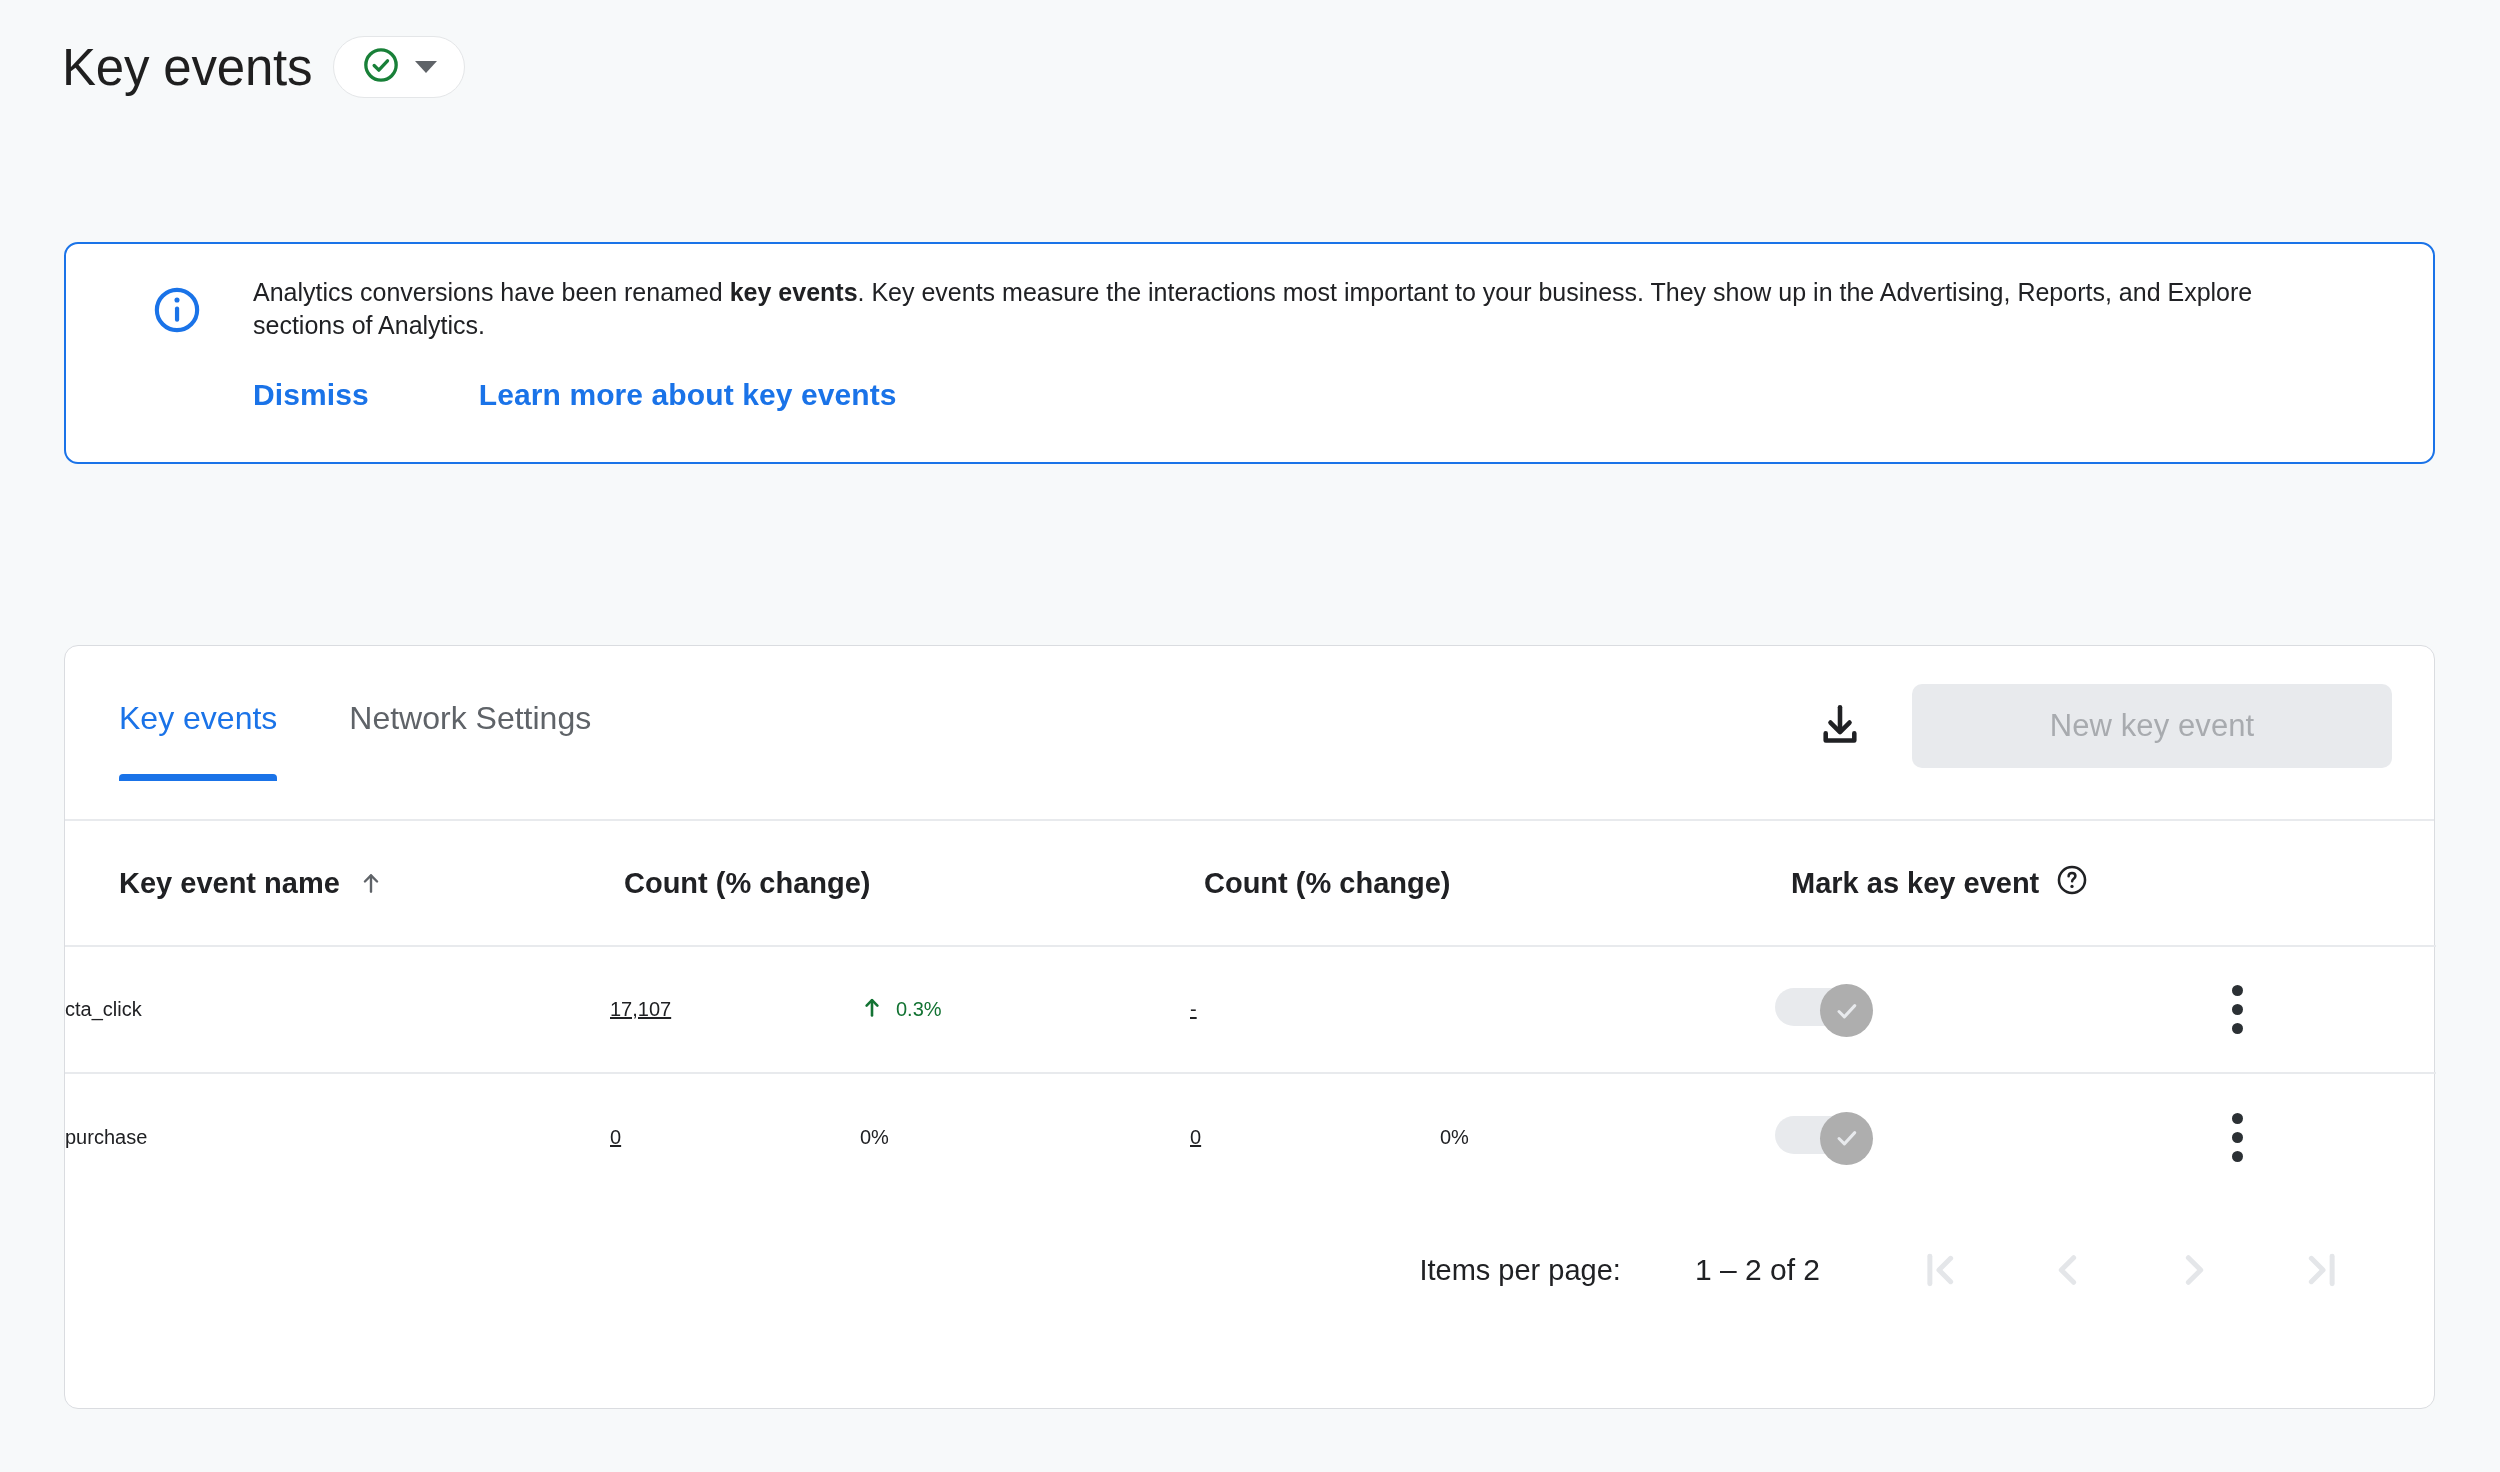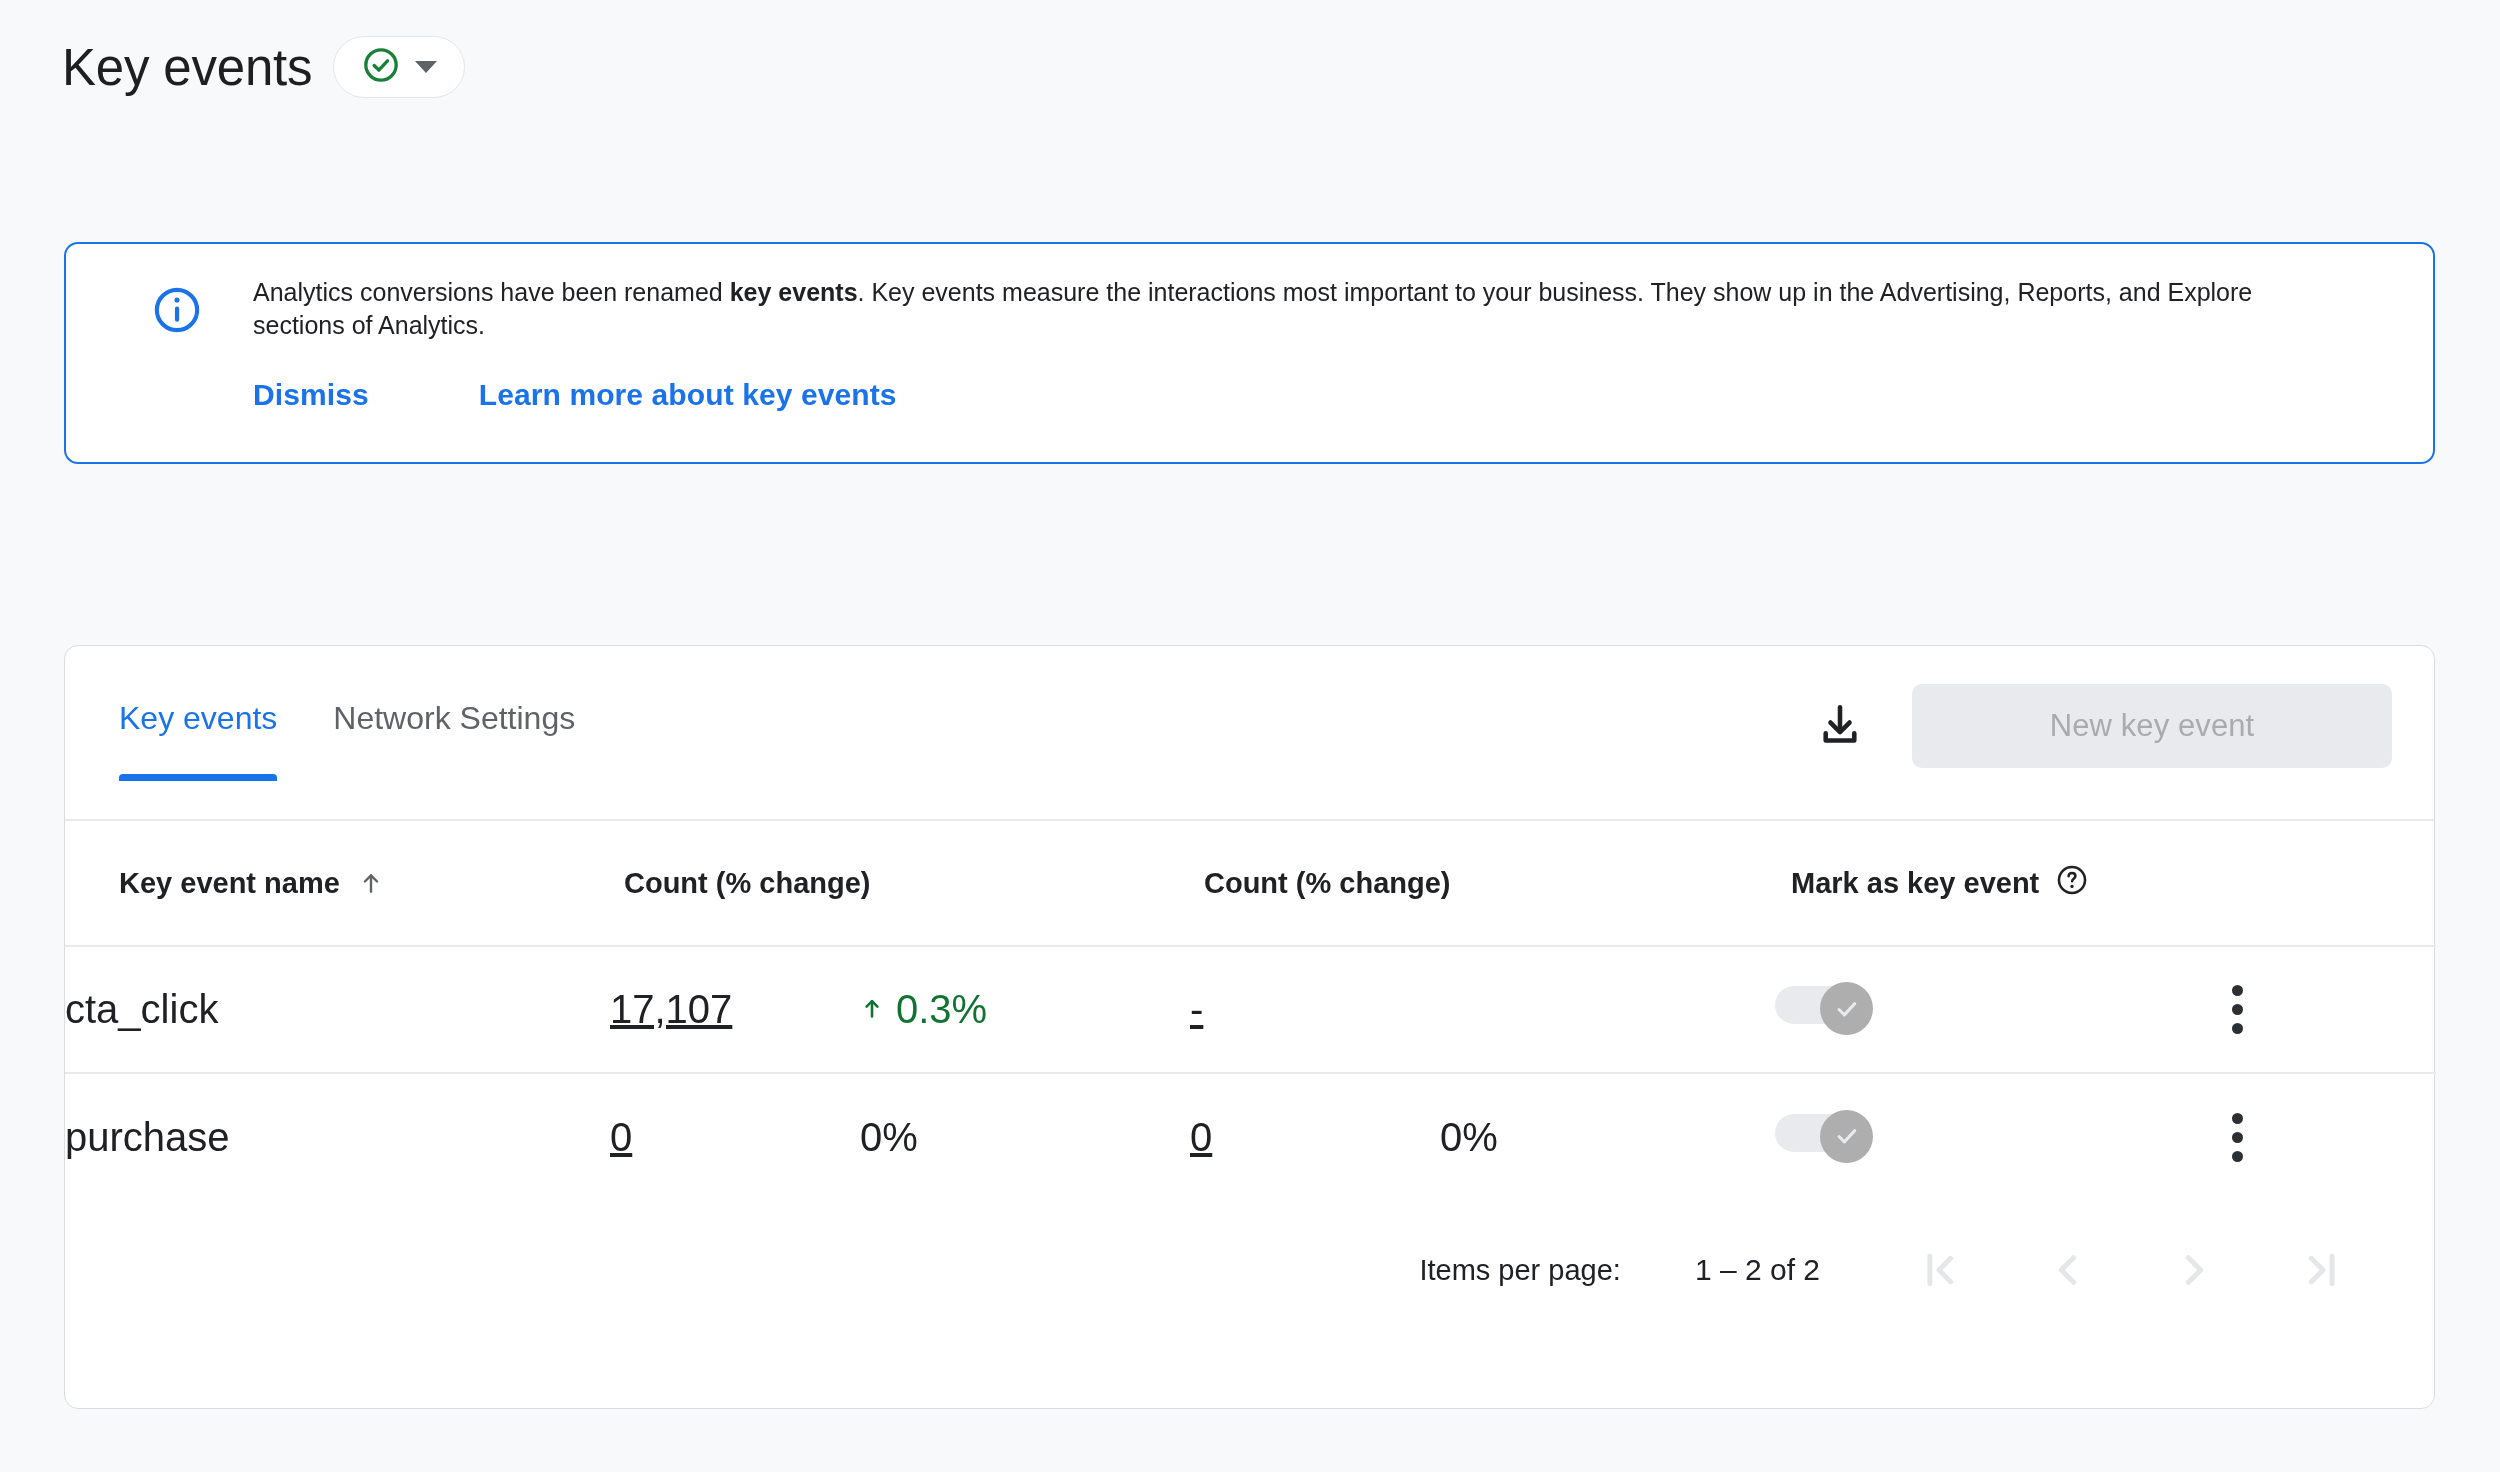--- a/index.html
+++ b/index.html
@@ -124,21 +124,21 @@
     gap: 0;
   }
   .tab {
     font-size: 32px;
     color: #5f6368;
     cursor: pointer;
     padding-bottom: 44px;
     position: relative;
     font-weight: 400;
   }
-  .tab + .tab { margin-left: 56px; }
+  .tab + .tab { margin-left: 72px; }
   .tab.active { color: #1a73e8; font-weight: 500; }
   .tab.active::after {
     content: "";
     position: absolute;
     left: 0; right: 0; bottom: 0;
     height: 7px;
     background: #1a73e8;
     border-radius: 4px 4px 0 0;
   }
 
@@ -216,21 +216,21 @@
   th.th-mark .th-inner { padding-left: 16px; gap: 16px; }
 
   .sort-arrow {
     margin-left: 18px;
     display: inline-flex;
   }
 
   tbody tr { height: 127px; }
   tbody tr.row-divider td { border-bottom: 2px solid #e8eaed; }
   tbody td {
-    font-size: 40px;
+    font-size: 20px;
     color: #202124;
     font-weight: 400;
     box-sizing: border-box;
   }
   td.cell-name { padding-left: 54px; }
   td.cell-count, td.cell-value { padding-left: 14px; text-decoration: underline; }
   td.cell-countpc, td.cell-valuepc { padding-left: 14px; }
   .pct-up {
     display: inline-flex;
     align-items: center;

